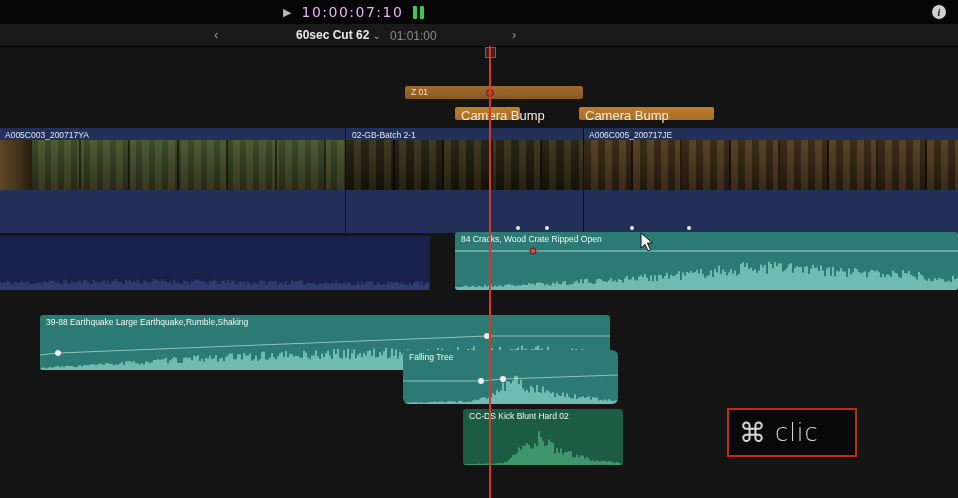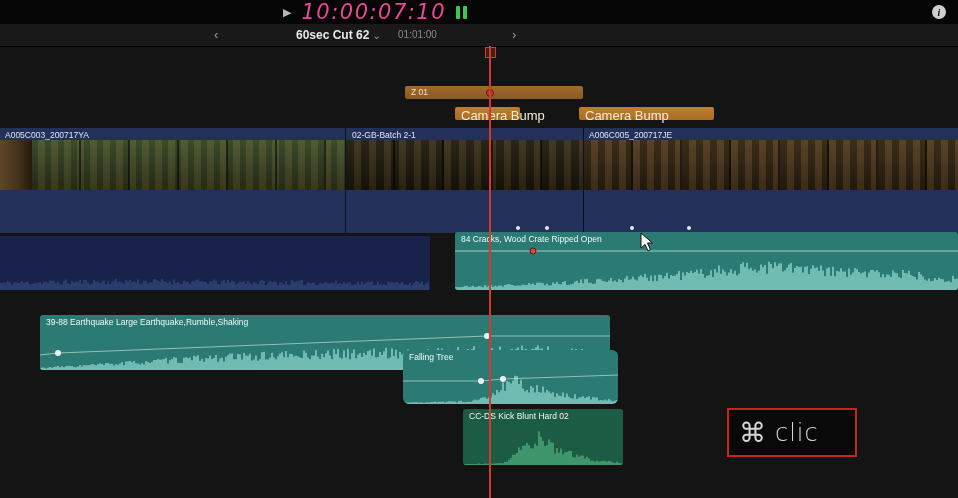--- a/index.html
+++ b/index.html
@@ -3,33 +3,33 @@
 <meta charset="utf-8">
 <style>
   html,body{margin:0;padding:0;background:#000;}
   .stage{position:relative;width:958px;height:498px;background:#141414;overflow:hidden;
          font-family:"Liberation Sans",sans-serif;color:#ccc;}
 
   
   .topbar{position:absolute;left:0;top:0;width:958px;height:24px;background:#060606;border-bottom:1px solid #000;}
   .tc-group{position:absolute;left:283px;top:0;height:24px;display:flex;align-items:center;gap:10px;}
   .play-icon{font-size:11px;color:#b9b9b9;}
-  .timecode{font-size:21px;color:#ec4899;letter-spacing:1.5px;font-family:"DejaVu Sans",sans-serif;font-style:italic;}
+  .timecode{font-size:14px;color:#f0abfc;letter-spacing:1.5px;font-family:"DejaVu Sans",sans-serif;}
   .pause-bars{display:flex;gap:3px;}
   .pause-bars span{display:block;width:4px;height:13px;background:#3dc84e;border-radius:1px;}
   .info-btn{position:absolute;right:12px;top:5px;width:14px;height:14px;border-radius:50%;
             background:#cfcfcf;color:#111;font-size:10px;font-style:italic;font-weight:bold;
             display:flex;align-items:center;justify-content:center;font-family:"Liberation Serif",serif;}
 
   
   .navbar{position:absolute;left:0;top:24px;width:958px;height:22px;background:#191919;border-bottom:1px solid #000;}
   .nav-back{position:absolute;left:214px;top:3px;font-size:13px;color:#9a9a9a;}
   .project{position:absolute;left:296px;top:4px;font-size:12px;color:#e8e8e8;font-weight:bold;}
   .proj-chev{color:#9a9a9a;font-weight:normal;font-size:10px;margin-left:3px;}
-  .duration{position:absolute;left:398px;top:5px;font-size:10px;color:#8a8a8a;}
+  .duration{position:absolute;left:390px;top:5px;font-size:12px;color:#8a8a8a;}
   .nav-fwd{position:absolute;left:512px;top:3px;font-size:13px;color:#9a9a9a;}
 
   
   .ruler{position:absolute;left:0;top:46px;width:958px;height:22px;background:#0e0e0e;border-bottom:1px solid #050505;}
   .ruler::before{content:"";position:absolute;left:0;top:0;width:100%;height:6px;
     background:repeating-linear-gradient(90deg,#3c3c3c 0 1px,transparent 1px 8px);}
   .ruler-label{position:absolute;top:7px;font-size:9px;color:#8d8d8d;}
   .ruler-tickmark{color:#6a6a6a;margin-right:4px;}
 
   

